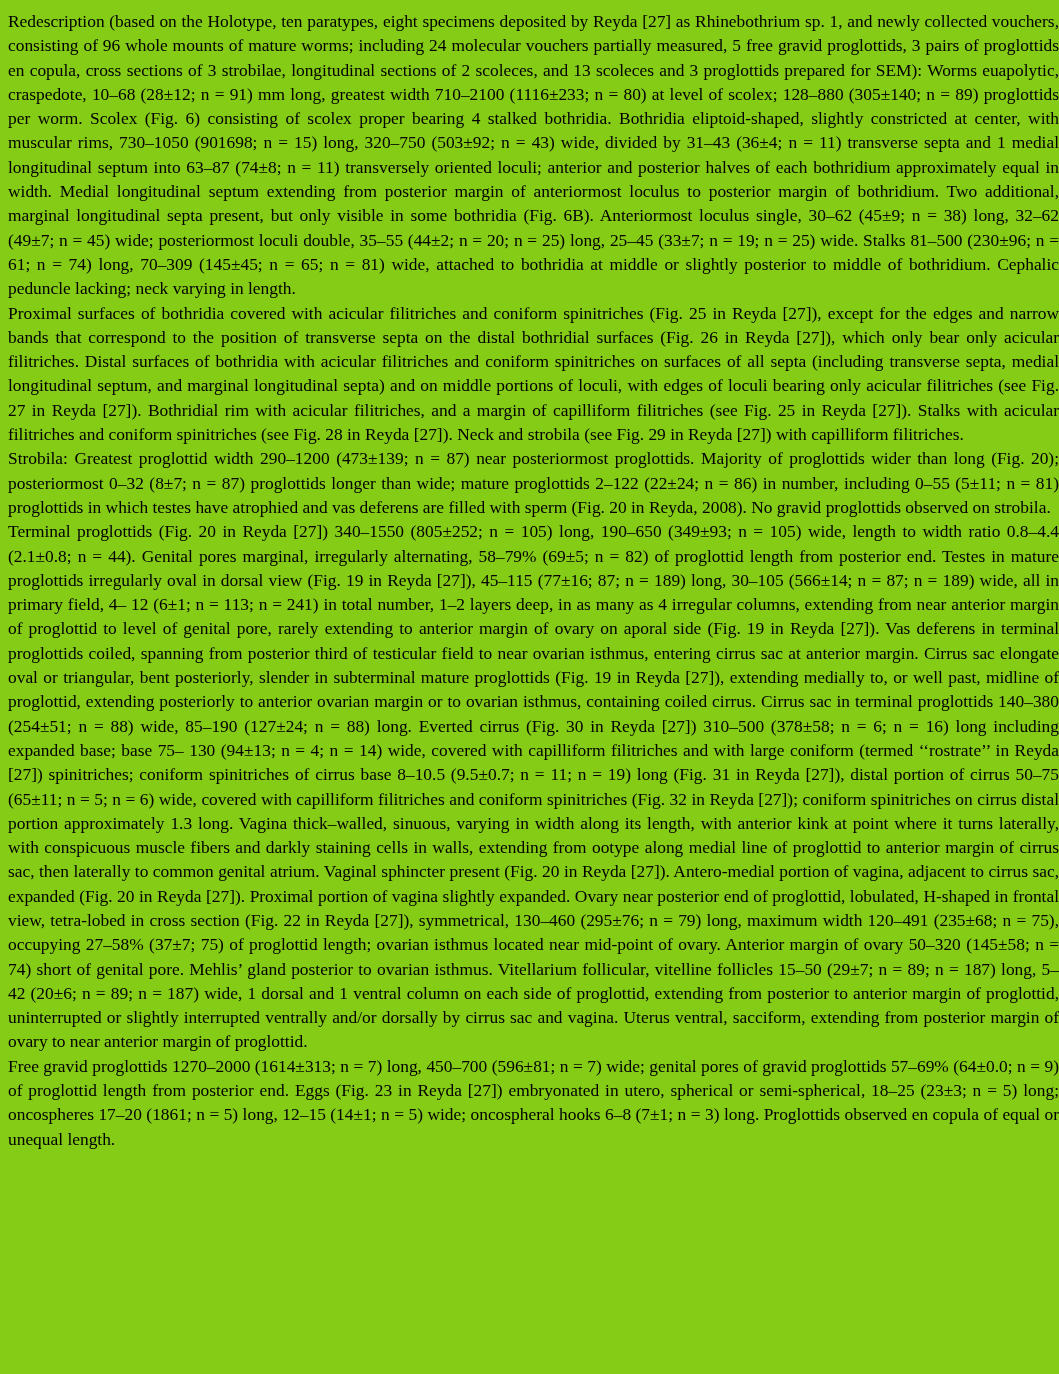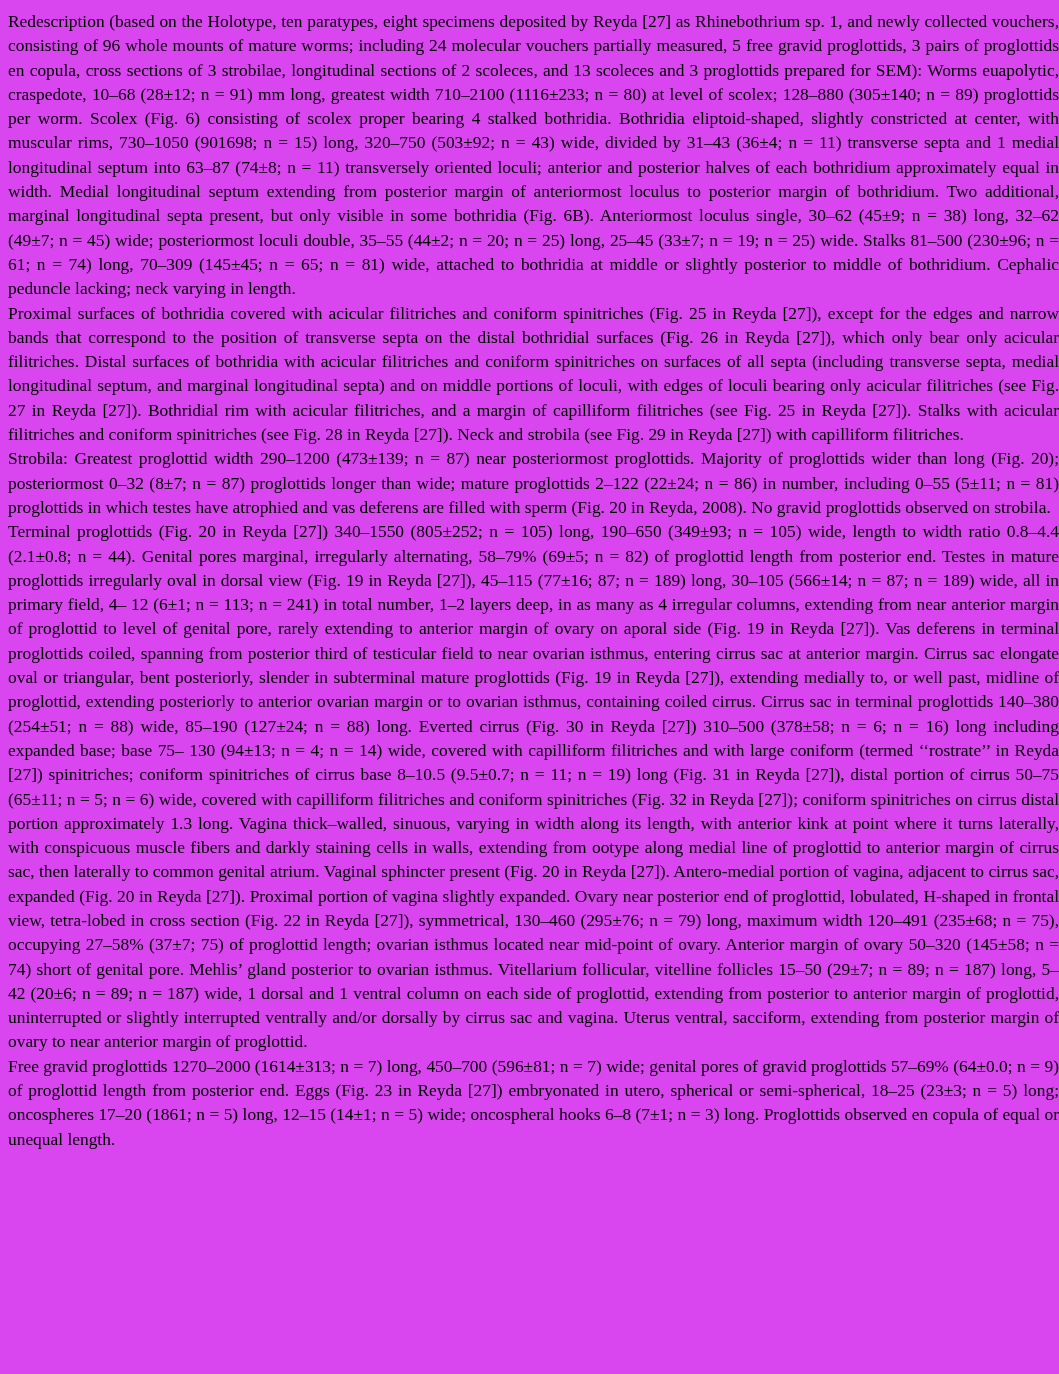--- a/index.html
+++ b/index.html
@@ -9,21 +9,21 @@
   }
   body {
     width: 1059px;
     min-height: 1374px;
   }
   .page {
     box-sizing: border-box;
     width: 1059px;
     min-height: 1374px;
     padding: 9px 0 10px 8px;
-    background: #d946ef;
+    background: #84cc16;
     color: #000000;
     font-family: "Liberation Serif", serif;
     font-size: 17.4px;
     line-height: 24.3px;
     text-align: justify;
     text-justify: inter-word;
   }
   .page p {
     margin: 0;
     padding: 0;

